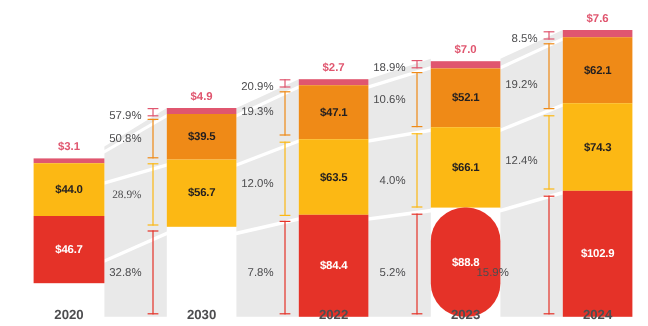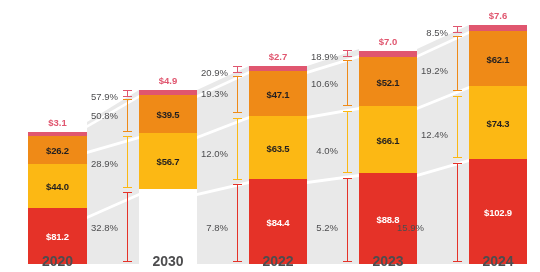--- a/index.html
+++ b/index.html
@@ -63,21 +63,21 @@
   .bracket .cap.bot{bottom:0;}
 
   
   .tick-mini{position:absolute;width:9px;}
   .tick-mini i{position:absolute;left:0;width:9px;height:1.4px;display:block;}
 
   
   .x-label{
     position:absolute;bottom:-5px;
     text-align:center;
-    font-size:14px;font-weight:bold;
+    font-size:11px;font-weight:bold;
     color:#4d4d4f;
     white-space:nowrap;
   }
 </style>
 </head>
 <body>
 
 <div id="chart-root">
 
   <svg class="ribbon-layer" viewBox="0 0 540 272" preserveAspectRatio="none" aria-hidden="true">
@@ -107,28 +107,25 @@
       <path d="M417,264 L469,264 L469,162 L417,177 Z" fill="#e9e9e9"></path>
       <path d="M417,174 L469,159 L469,89 L417,110 Z" fill="#e9e9e9"></path>
       <path d="M417,107 L469,86 L469,34 L417,58 Z" fill="#e9e9e9"></path>
       <path d="M417,55 L469,31 L469,25 L417,49 Z" fill="#e9e9e9"></path>
     </g>
   </svg>
 
   <div class="bar" style="left:28px;width:59px;height:132px;">
     <div class="top-value" style="top:-15px;">$3.1</div>
     <div class="seg seg-crim" style="height:4px;"></div>
-    <div class="seg seg-orange" style="height:28px;">
-      <span class="seg-label">$26.2</span>
-    </div>
     <div class="seg seg-amber" style="height:44px;">
       <span class="seg-label">$44.0</span>
     </div>
     <div class="seg seg-red" style="height:56px;">
-      <span class="seg-label">$81.2</span>
+      <span class="seg-label">$46.7</span>
     </div>
     <div class="x-label" style="left:0;right:0;">2020</div>
   </div>
 
   <div class="bar" style="left:139px;width:58px;height:174px;">
     <div class="top-value" style="top:-15px;">$4.9</div>
     <div class="seg seg-crim" style="height:5px;"></div>
     <div class="seg seg-orange" style="height:38px;">
       <span class="seg-label">$39.5</span>
     </div>
@@ -155,21 +152,21 @@
 
   <div class="bar" style="left:359px;width:58px;height:213px;">
     <div class="top-value" style="top:-15px;">$7.0</div>
     <div class="seg seg-crim" style="height:6px;"></div>
     <div class="seg seg-orange" style="height:49px;">
       <span class="seg-label">$52.1</span>
     </div>
     <div class="seg seg-amber" style="height:67px;">
       <span class="seg-label">$66.1</span>
     </div>
-    <div class="seg seg-red" style="height:91px;">
+    <div class="seg seg-red" style="height:91px;border-radius:28px;">
       <span class="seg-label">$88.8</span>
     </div>
     <div class="x-label" style="left:0;right:0;">2023</div>
   </div>
 
   <div class="bar" style="left:469px;width:58px;height:239px;">
     <div class="top-value" style="top:-15px;">$7.6</div>
     <div class="seg seg-crim" style="height:6px;"></div>
     <div class="seg seg-orange" style="height:55px;">
       <span class="seg-label">$62.1</span>
@@ -192,21 +189,21 @@
       <span style="position:absolute;left:4px;top:0;bottom:0;width:1.3px;background:#e0566f;display:block;"></span>
     </div>
 
     <div class="gap-pct" style="left:68px;top:110px;width:50px;">50.8%</div>
     <div class="bracket" style="left:123px;top:99px;height:33px;">
       <span class="cap top" style="background:#ef8a17;"></span>
       <span class="stem" style="background:#ef8a17;"></span>
       <span class="cap bot" style="background:#ef8a17;"></span>
     </div>
 
-    <div class="gap-pct" style="left:68px;top:158px;width:50px;">28.9%</div>
+    <div class="gap-pct" style="left:68px;top:158px;width:50px;font-family:Liberation Serif, serif;">28.9%</div>
     <div class="bracket" style="left:123px;top:136px;height:52px;">
       <span class="cap top" style="background:#fcb814;"></span>
       <span class="stem" style="background:#fcb814;"></span>
       <span class="cap bot" style="background:#fcb814;"></span>
     </div>
 
     <div class="gap-pct" style="left:68px;top:222px;width:50px;">32.8%</div>
     <div class="bracket" style="left:123px;top:192px;height:70px;">
       <span class="cap top" style="background:#e53228;"></span>
       <span class="stem" style="background:#e53228;"></span>

